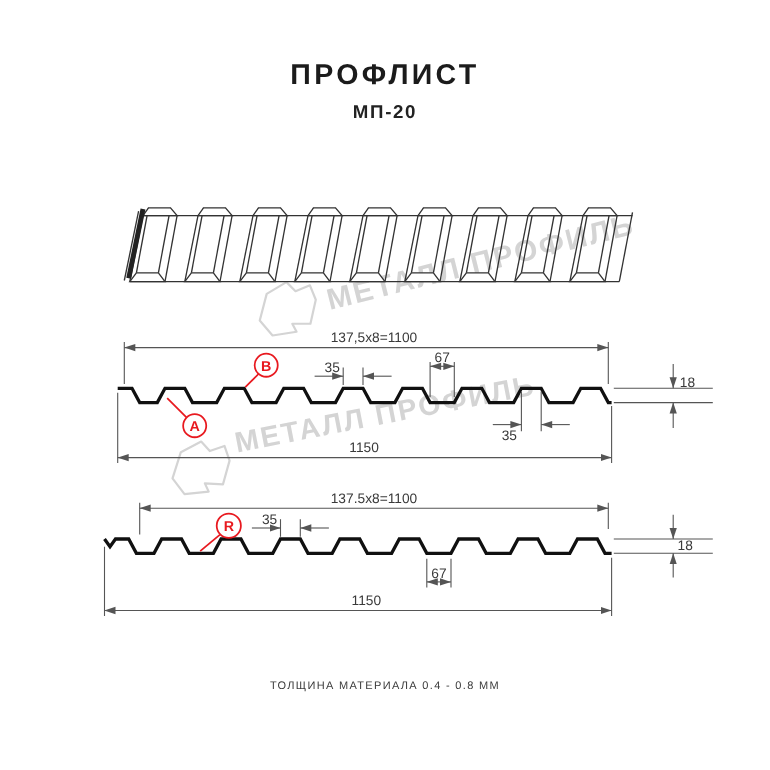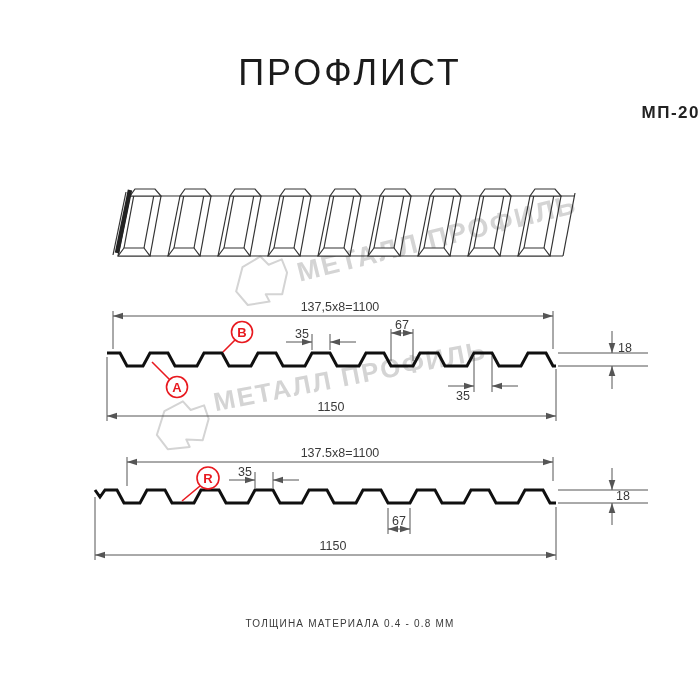--- a/index.html
+++ b/index.html
@@ -1,20 +1,20 @@
 <!DOCTYPE html>
 <html><head>
 <meta charset="utf-8">
 <style>
   html,body{margin:0;padding:0;background:#ffffff;}
   #page{position:relative;width:700px;height:700px;background:#ffffff;overflow:hidden;
         font-family:"Liberation Sans",sans-serif;}
   .hdr{position:absolute;left:0;top:52px;width:700px;text-align:center;color:#1b1b1b;}
-  .hdr h1{margin:0;font-size:36px;font-weight:normal;letter-spacing:3px;text-align:center;}
-  .hdr .sub{margin-top:9px;font-size:17px;font-weight:600;letter-spacing:1.5px;color:#222;text-align:right;}
+  .hdr h1{margin:0;font-size:26px;font-weight:bold;letter-spacing:3px;text-align:center;}
+  .hdr .sub{margin-top:9px;font-size:17px;font-weight:600;letter-spacing:1.5px;color:#222;}
   .footer{position:absolute;left:0;top:618px;width:700px;text-align:center;
           font-size:10px;font-weight:500;letter-spacing:1.2px;color:#3a3a3a;}
   svg{position:absolute;left:0;top:0;}
   .thin{stroke:#555;stroke-width:1;fill:none;}
   .prof{stroke:#101010;stroke-width:3;fill:none;stroke-linejoin:miter;}
   .dimtxt{font-size:12.5px;fill:#3a3a3a;}
   .red{stroke:#e8191f;fill:none;stroke-width:1.6;}
   .redtxt{fill:#e8191f;font-size:13px;font-weight:bold;}
   .sheet{stroke:#333;stroke-width:1.2;fill:none;}
   .cap{stroke:#333;stroke-width:1.2;fill:#ffffff;}

